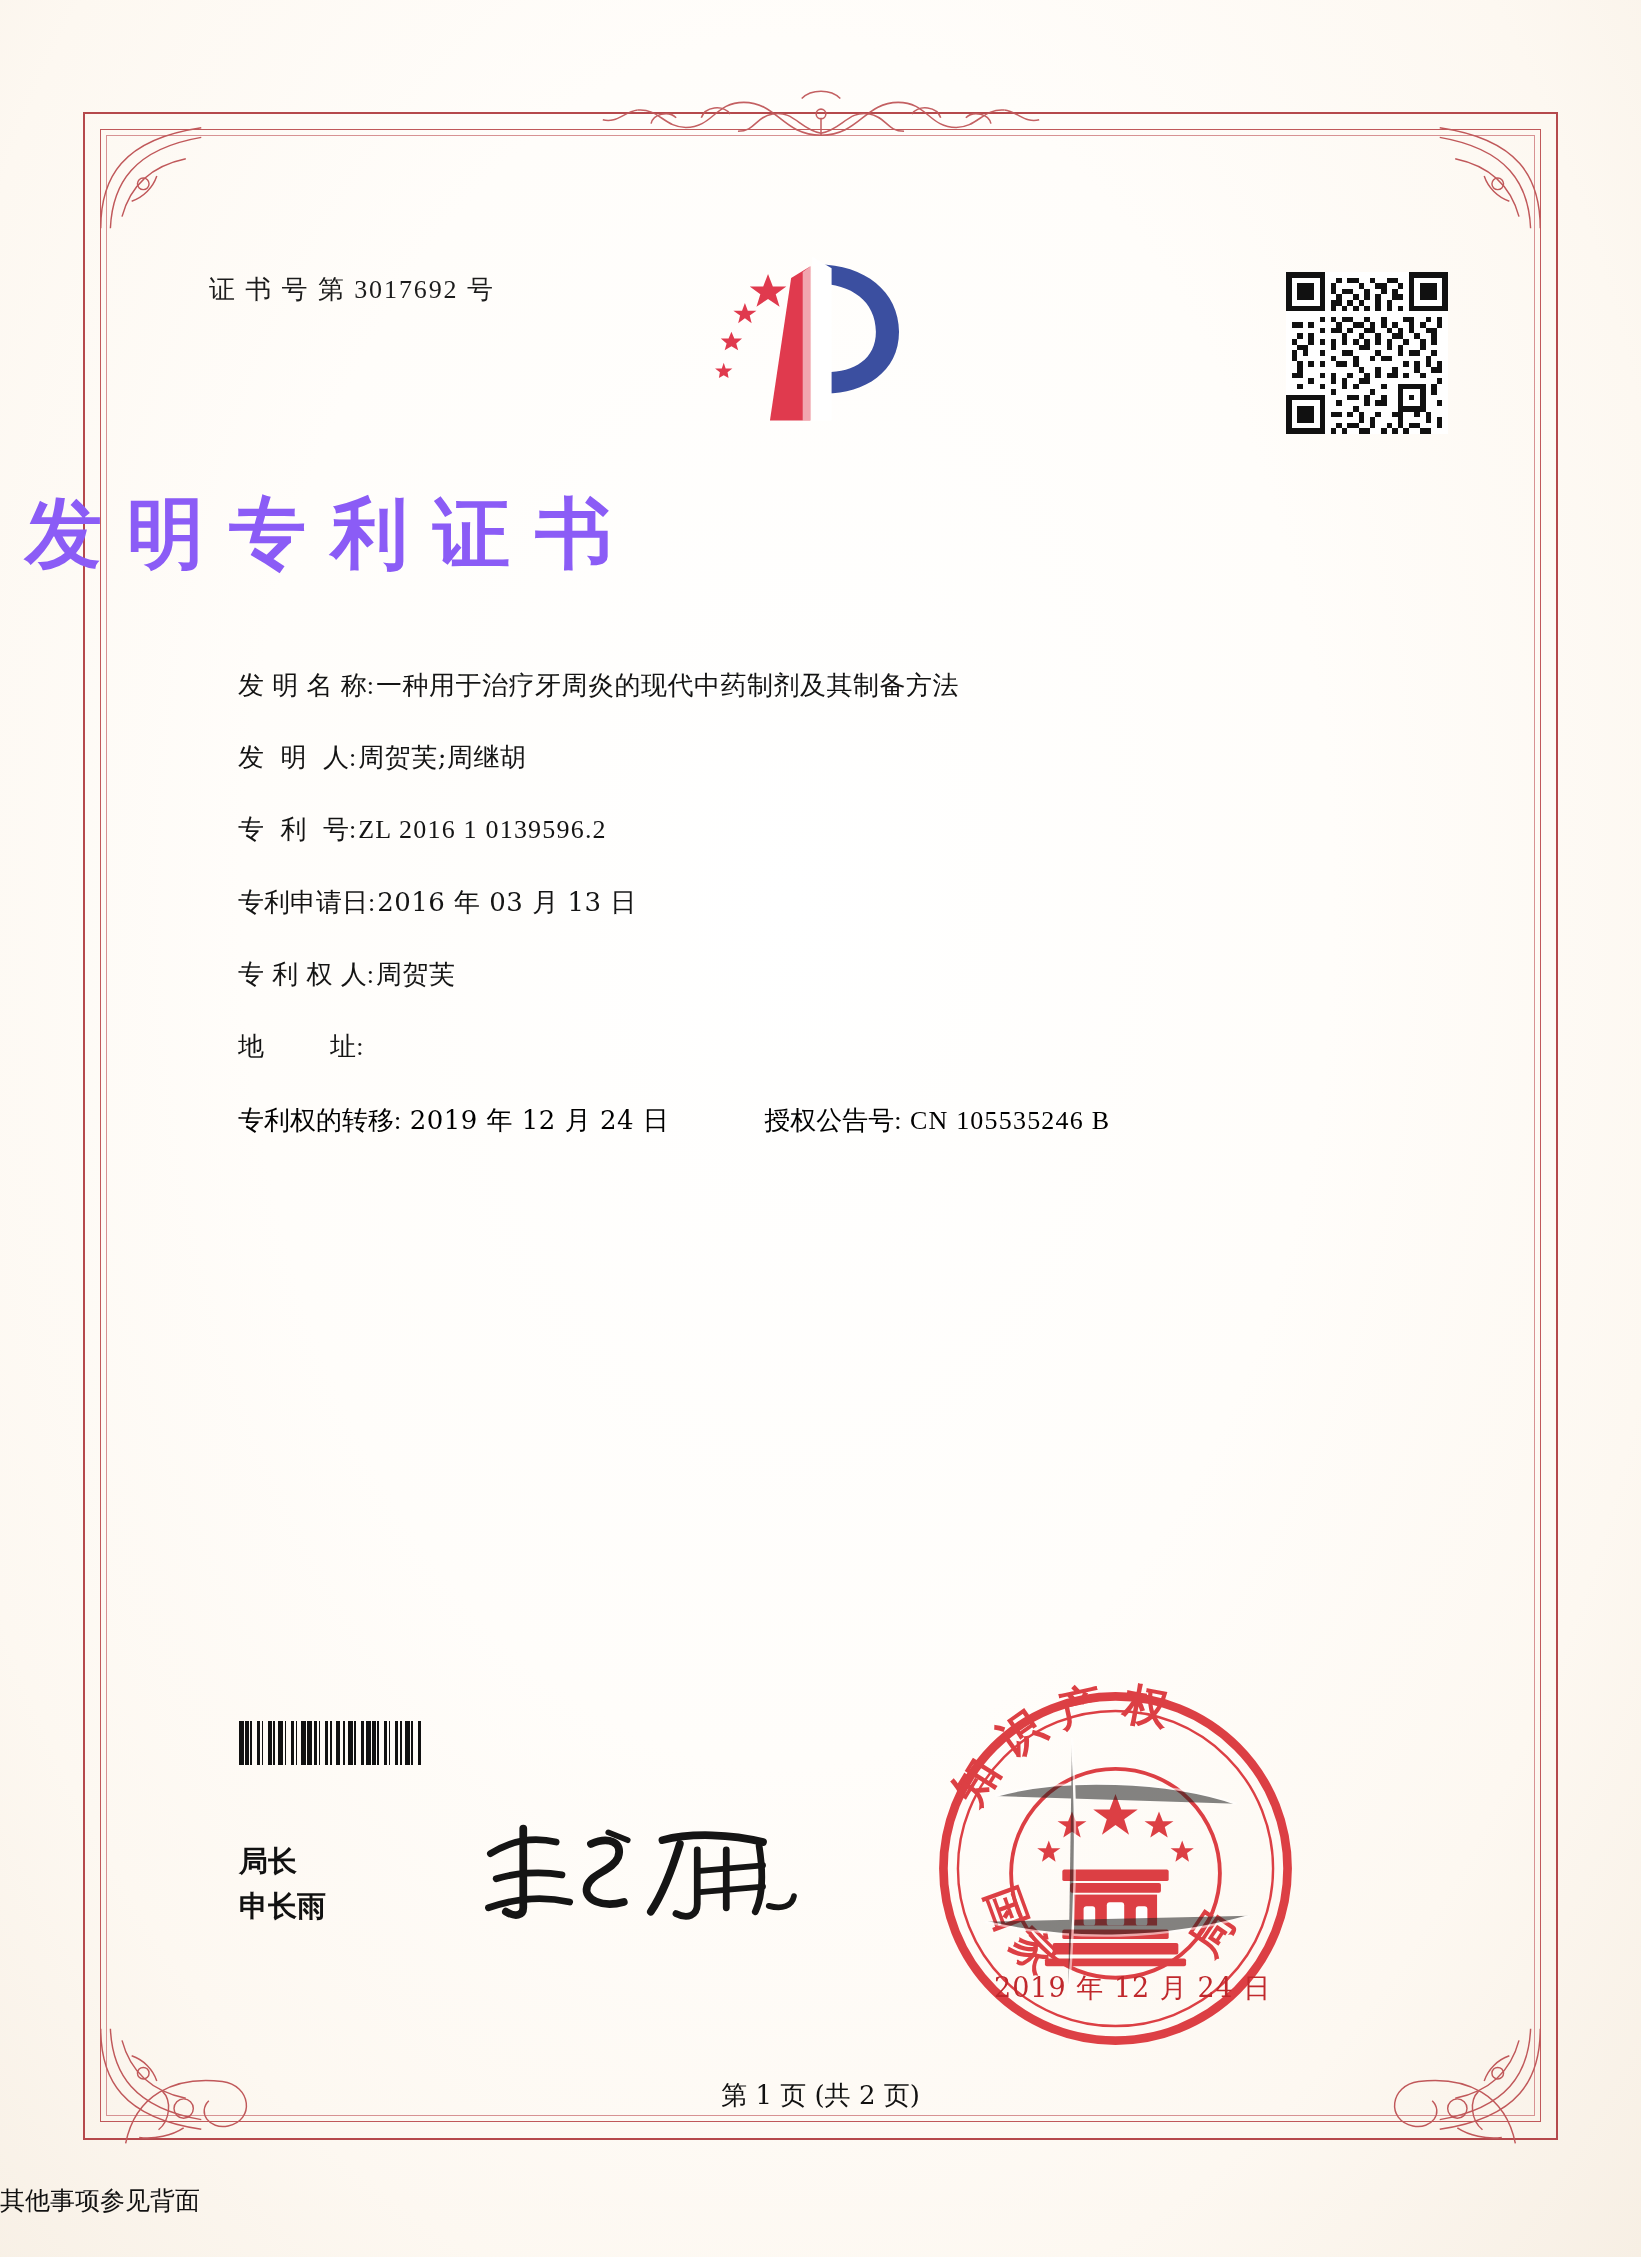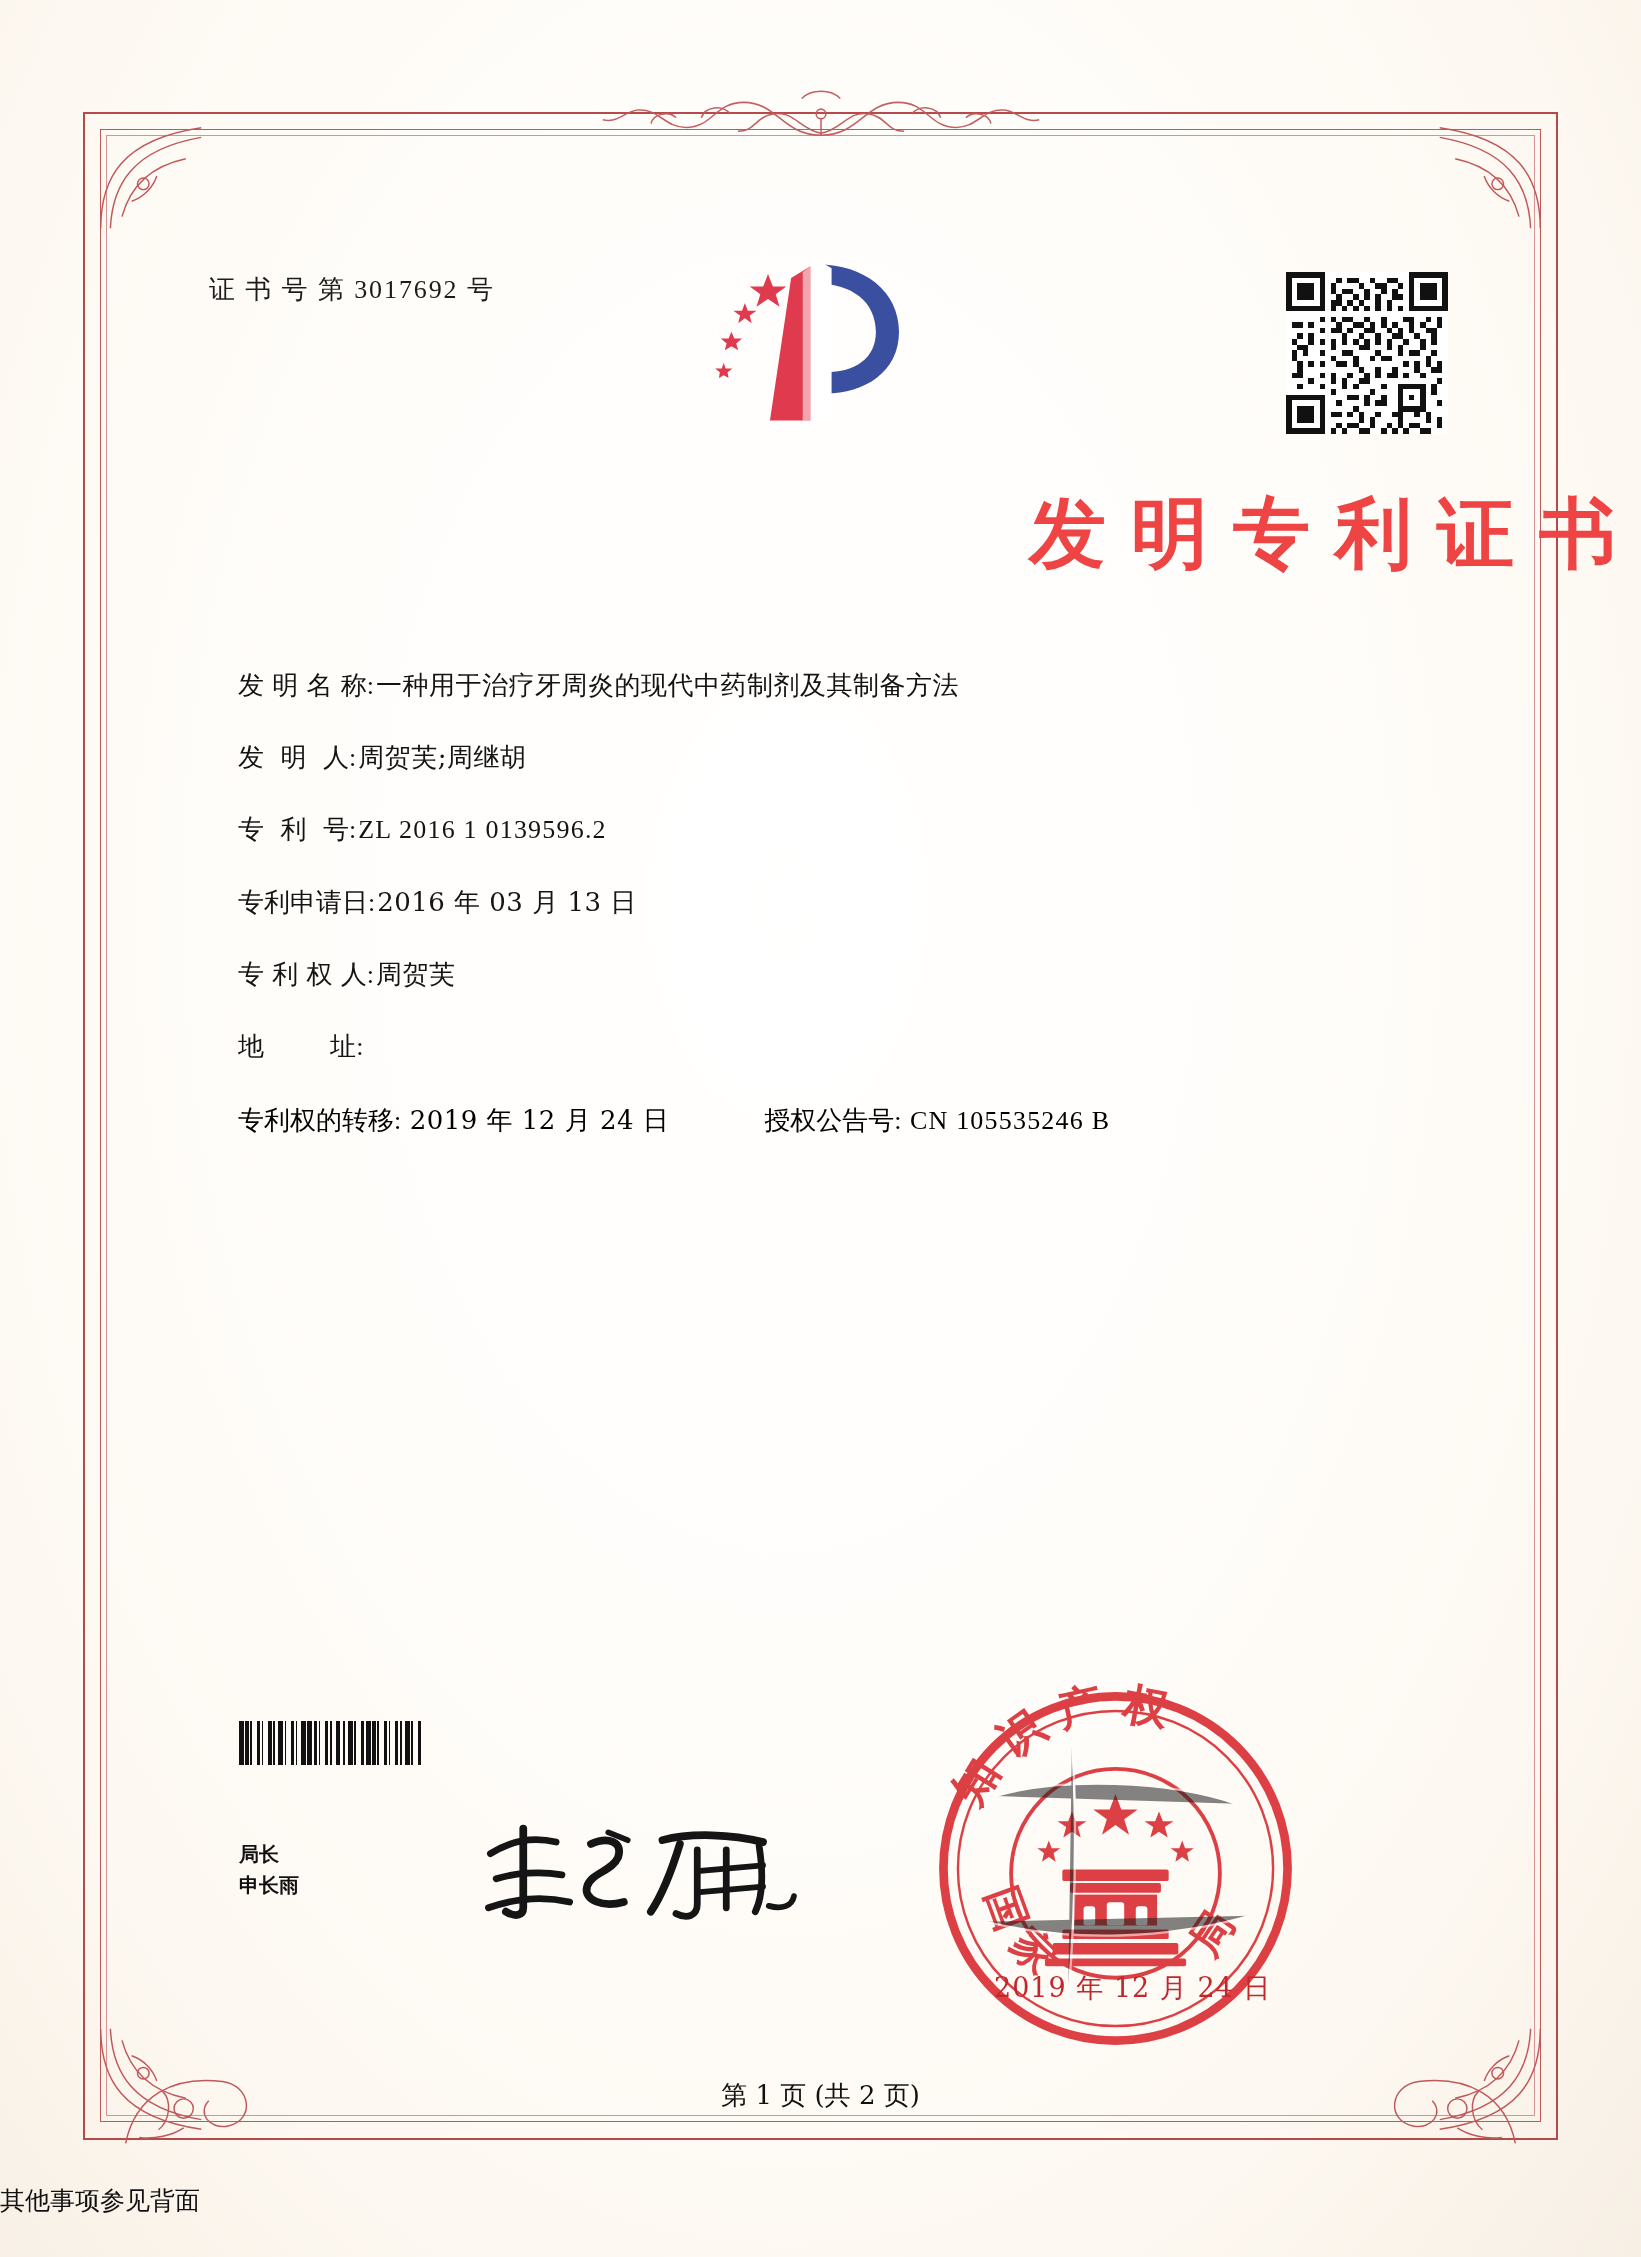--- a/index.html
+++ b/index.html
@@ -107,26 +107,26 @@
     position: absolute;
     right: 193px; top: 272px;
     width: 162px; height: 162px;
     background: #ffffff;
   }
   .qr canvas, .qr svg { display:block; }
 
   .title {
     position: absolute;
     left: 0; right: 0; top: 483px;
-    text-align: right;
+    text-align: left;
     font-size: 77px;
     font-weight: bold;
     letter-spacing: 25px;
     text-indent: 25px;
-    color: #ef4444;
+    color: #8b5cf6;
     font-family: "DejaVu Serif", "Liberation Serif", serif;
   }
 
   
   .fields {
     position: absolute;
     left: 238px; top: 670px;
     width: 1168px;
   }
   .field-row {
@@ -187,21 +187,21 @@
   .barcode i {
     display: block;
     background: #111;
     height: 100%;
   }
 
   
   .sig-block {
     position: absolute;
     left: 239px; top: 1839px;
-    font-size: 20px;
+    font-size: 29px;
     font-weight: bold;
     color: #111;
     line-height: 1.55;
     font-family: "DejaVu Serif", "Liberation Serif", serif;
   }
   .signature-script {
     position: absolute;
     left: 473px; top: 1815px;
     width: 348px; height: 116px;
     color: #111;

